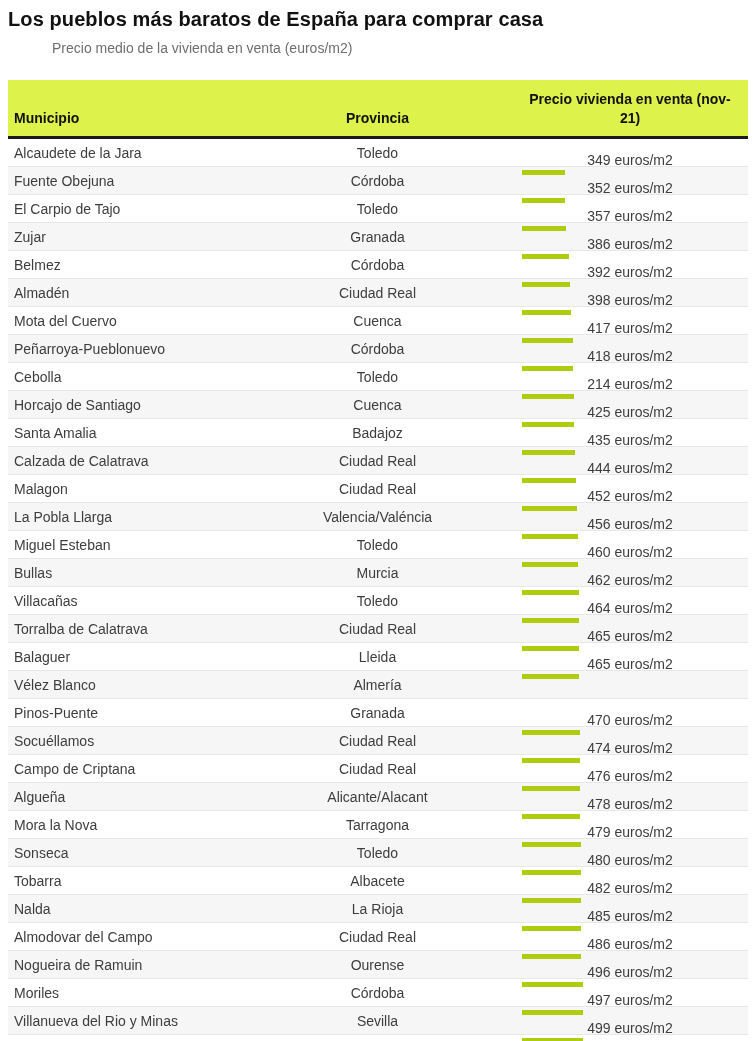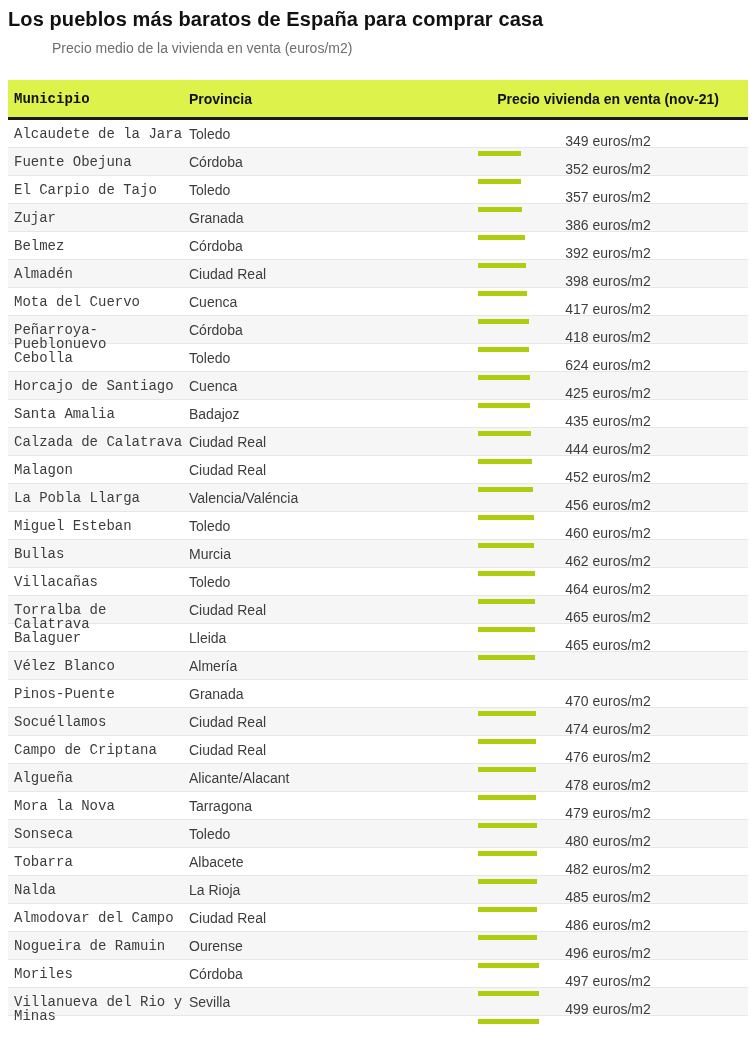--- a/index.html
+++ b/index.html
@@ -18,22 +18,22 @@
     margin-top: 9px;
     font-size: 14px; color: #6e6e6e; margin-left: 44px;
   }
   .table { margin-top: 24px; width: 740px; }
   .thead {
     display: flex; align-items: flex-end;
     padding-top: 10px; padding-bottom: 8px;
     border-bottom: 3px solid #1a1a1a;
     font-size: 14px; font-weight: 700; color: #111111; line-height: 1.35;
   }
-  .cell-muni  { width: 181px; padding-left: 6px; font-family: Liberation Mono, monospace; }
-  .cell-prov  { width: 289px; }
+  .cell-muni  { width: 225px; padding-left: 6px; }
+  .cell-prov  { width: 289px; text-align: center; }
   .cell-price { flex: 1; padding-right: 10px; text-align: center; }
   .row {
     display: flex; height: 28px;
     border-bottom: 1px solid #e7e7e7;
     font-size: 14px; color: #3d3d3d; line-height: 1;
   }
   .row:nth-child(even) { background: #f6f6f6; }
   .row .cell-muni, .row .cell-prov { padding-top: 7px; }
   .row .cell-price { padding-top: 14px; }
   .price-text { font-size: 14px; color: #3d3d3d; }
@@ -114,21 +114,21 @@
           <div class="cell-prov">Córdoba</div>
           <div class="cell-price">
             <div class="price-text">418 euros/m2</div>
             <div class="bar" style="width: 51.1px; background: rgb(176, 204, 14);"></div>
           </div>
         </div>
         <div class="row">
           <div class="cell-muni">Cebolla</div>
           <div class="cell-prov">Toledo</div>
           <div class="cell-price">
-            <div class="price-text">624 euros/m2</div>
+            <div class="price-text">214 euros/m2</div>
             <div class="bar" style="width: 51.8px; background: rgb(176, 204, 14);"></div>
           </div>
         </div>
         <div class="row">
           <div class="cell-muni">Horcajo de Santiago</div>
           <div class="cell-prov">Cuenca</div>
           <div class="cell-price">
             <div class="price-text">425 euros/m2</div>
             <div class="bar" style="width: 52px; background: rgb(176, 204, 14);"></div>
           </div>

